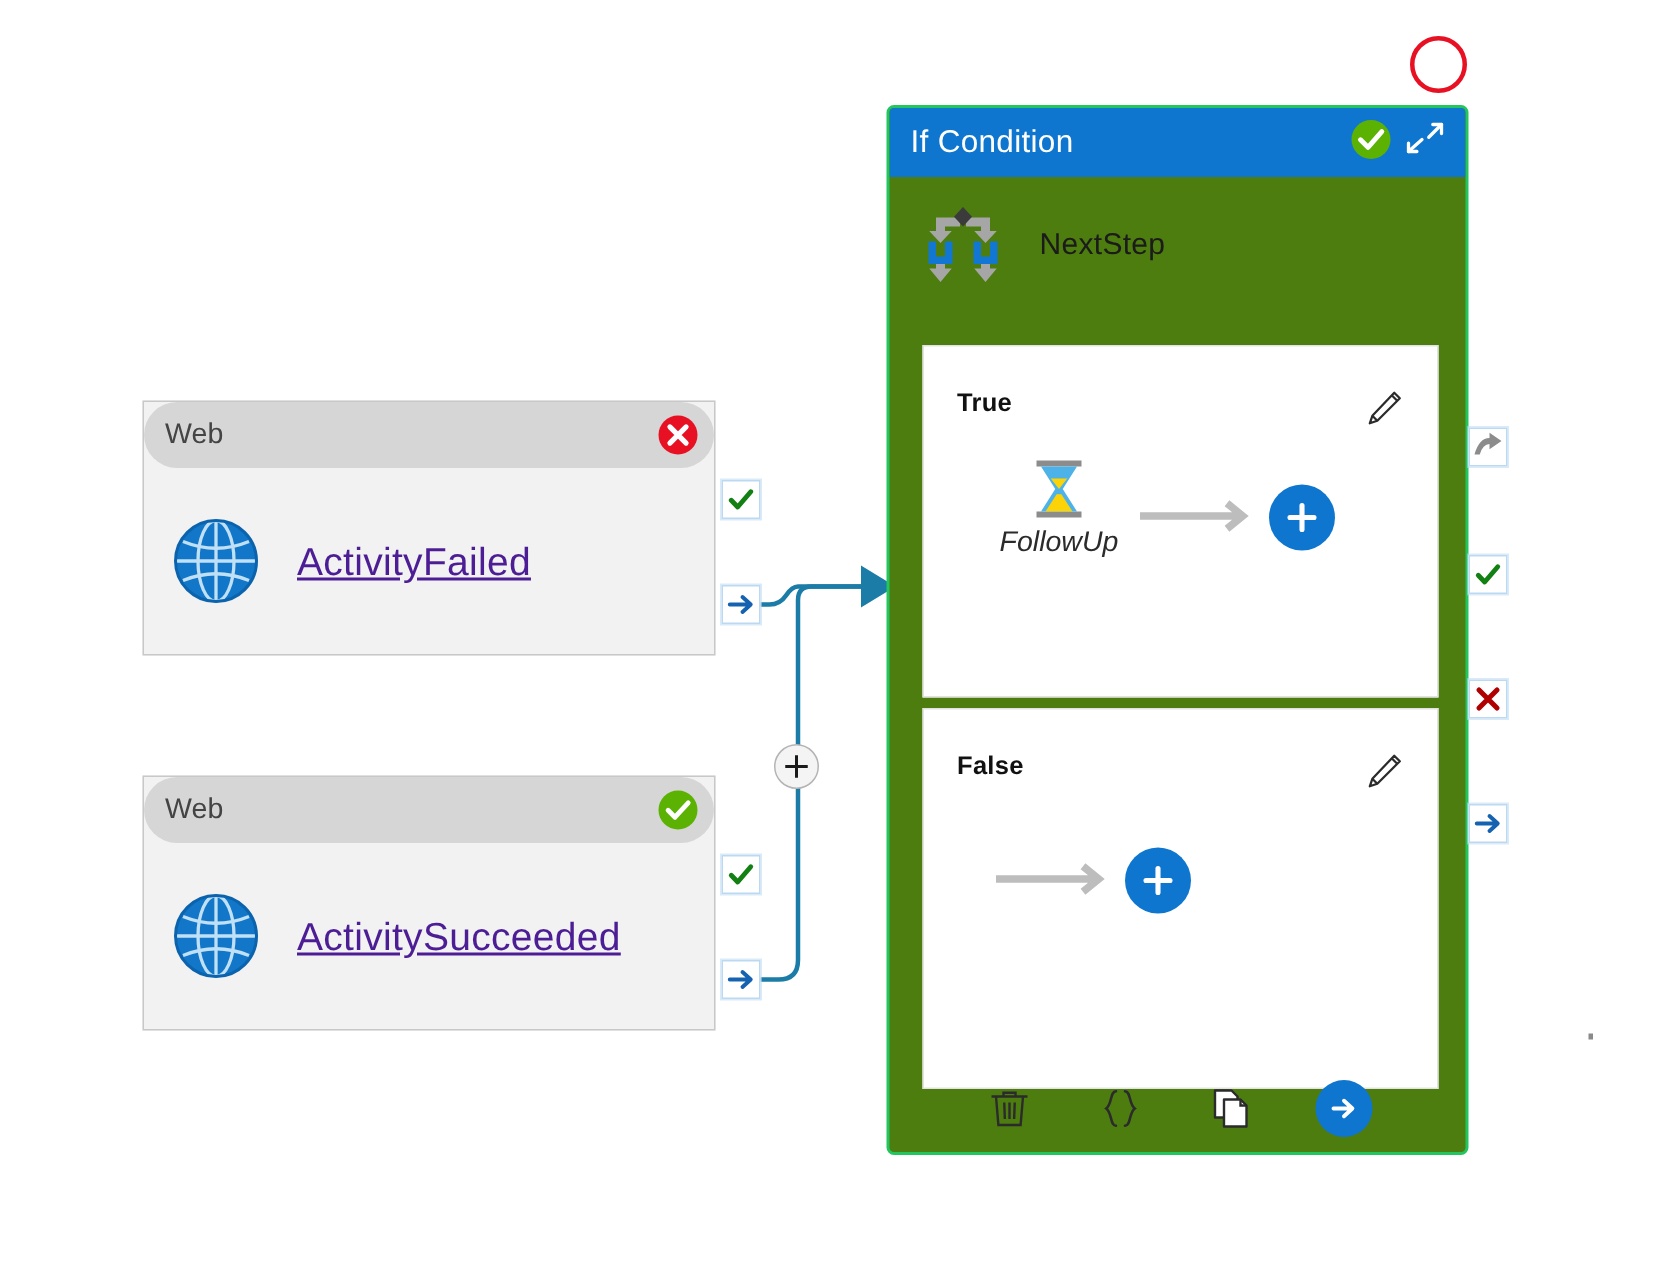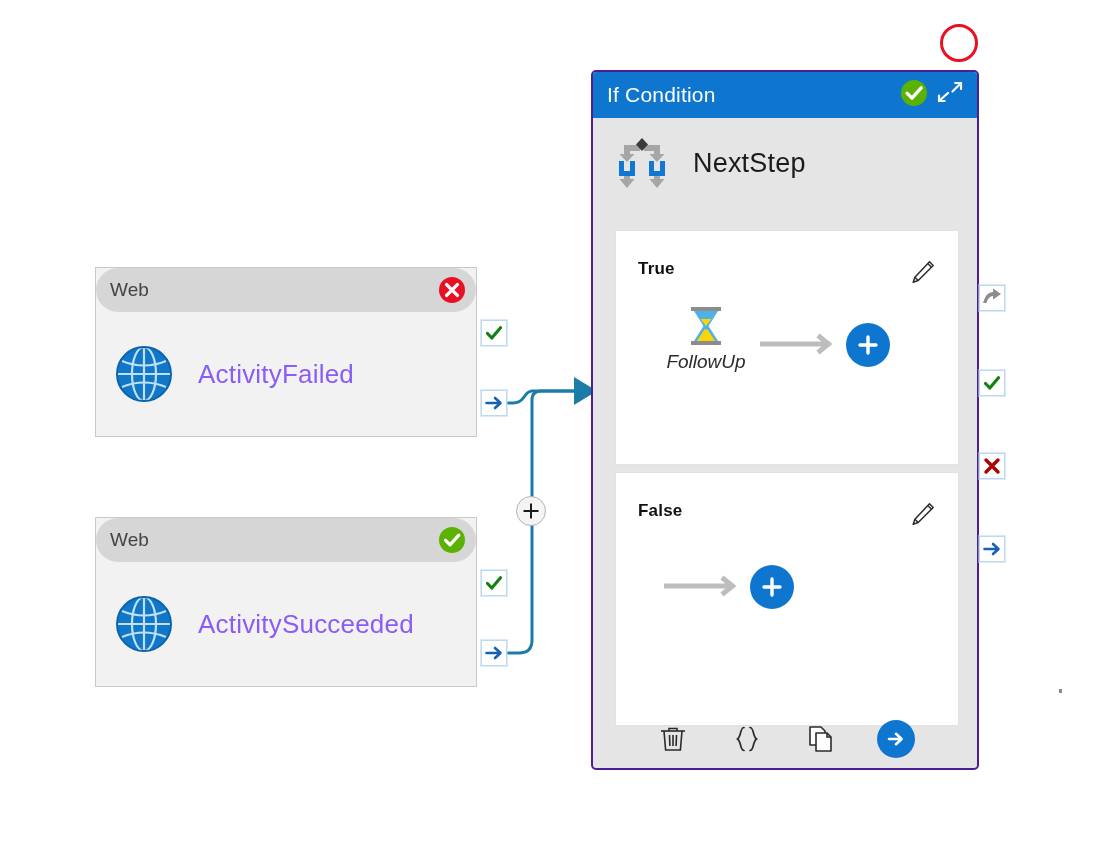--- a/index.html
+++ b/index.html
@@ -55,23 +55,24 @@
     padding-left: 18px;
     box-sizing: border-box;
   }
   .globe-icon {
     width: 60px;
     height: 60px;
     flex: 0 0 auto;
   }
   .card-label {
     font-size: 26px;
-    color: #8b5cf6;
+    color: #4c1d95;
     margin-left: 24px;
     letter-spacing: .2px;
+    text-decoration: underline;
   }
 
   
   .handle {
     position: absolute;
     width: 26px;
     height: 26px;
     background: #ffffff;
     border: 1px solid #bcd9f2;
     box-sizing: border-box;
@@ -82,23 +83,23 @@
   }
   .handle svg { display: block; }
 
   
   #if-panel {
     position: absolute;
     left: 591px;
     top: 70px;
     width: 388px;
     height: 700px;
-    border: 2px solid #4c1d95;
+    border: 2px solid #22c55e;
     border-radius: 5px;
-    background: #e5e5e5;
+    background: #4d7c0f;
     box-sizing: border-box;
     overflow: hidden;
   }
   .panel-titlebar {
     height: 46px;
     background: #0f76d0;
     display: flex;
     align-items: center;
     padding: 0 12px 0 14px;
     box-sizing: border-box;
@@ -117,21 +118,21 @@
   }
   .panel-subheader {
     height: 90px;
     display: flex;
     align-items: center;
     padding-left: 22px;
     box-sizing: border-box;
   }
   .branch-icon { width: 54px; height: 56px; flex: 0 0 auto; }
   .panel-subtitle {
-    font-size: 27px;
+    font-size: 20px;
     color: #1b1b1b;
     margin-left: 24px;
     letter-spacing: .2px;
     text-align: right;
   }
 
   .branch-box {
     position: absolute;
     left: 22px;
     width: 344px;

